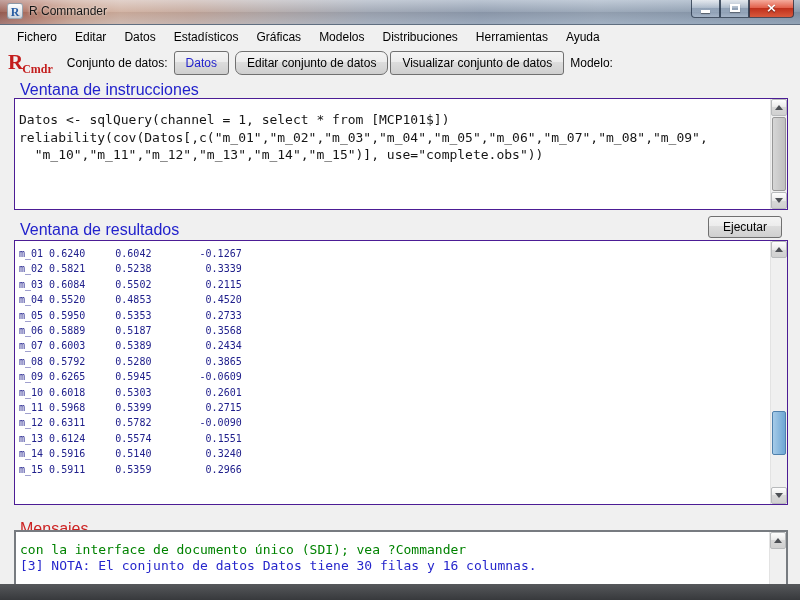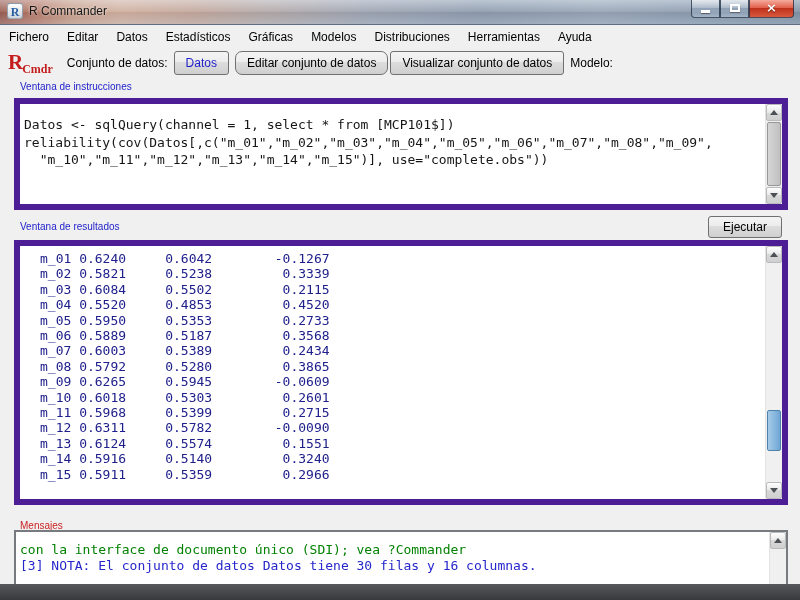--- a/index.html
+++ b/index.html
@@ -22,48 +22,48 @@
   .winbtn { width:29px; height:18px; border:1px solid rgba(35,50,70,.8); border-top:none;
     background:linear-gradient(rgba(255,255,255,.6), rgba(205,218,232,.3) 45%, rgba(125,148,175,.35) 50%, rgba(190,205,224,.5)); }
   .winbtn.min { border-radius:0 0 0 4px; }
   .winbtn.close { width:45px; border-radius:0 0 4px 0;
     background:linear-gradient(#f5ab9c,#e2614c 45%,#c0311c 50%,#d8593c); }
   .glyph-min { width:9px; height:3px; background:#fff; margin:10px auto 0; box-shadow:0 1px 1px rgba(0,0,0,.45); }
   .glyph-max { width:10px; height:8px; border:2px solid #fff; margin:4px auto 0; box-shadow:0 1px 1px rgba(0,0,0,.35); }
   .glyph-close { display:block; text-align:center; font:bold 13px/16px "DejaVu Sans",sans-serif; color:#fff; text-shadow:0 1px 1px rgba(0,0,0,.5); }
 
   
-  .menubar { position:absolute; top:26px; left:0; width:800px; height:22px; display:flex; align-items:center; background:#f0f0f0; }
+  .menubar { position:absolute; top:26px; left:0; width:800px; height:22px; display:flex; align-items:center; padding-left:8px; background:#f0f0f0; }
   .menu-item { padding:3px 9px; font-size:12px; color:#000; white-space:nowrap; }
 
   
   .toolbar { position:absolute; top:48px; left:0; width:800px; height:30px; display:flex; align-items:center; padding-left:8px; }
   .rcmdr-logo { color:#c41e1e; font-family:"Liberation Serif",serif; font-weight:bold; margin-right:8px; white-space:nowrap; }
   .r-big { font-size:21px; }
   .r-sub { font-size:12px; vertical-align:-4px; margin-left:-1px; }
   .tb-label { font-size:12px; color:#000; margin:0 6px; white-space:nowrap; }
   .btn { font:12px "Liberation Sans",sans-serif; color:#000; height:24px; padding:3px 11px;
     background:linear-gradient(#f4f4f4,#ececec 45%,#dddddd 46%,#cfcfcf); border:1px solid #707070; border-radius:3px; white-space:nowrap; cursor:default; }
   .btn.blue-text { color:#2222cc; }
   .btn.red-text { color:#cc2222; }
 
   
-  .section-label { position:absolute; left:20px; font-size:10px; }
+  .section-label { position:absolute; left:20px; font-size:16px; }
   .lbl-blue { color:#2222cc; }
   .lbl-red  { color:#cc2222;margin-top:8px; }
 
   
-  .textbox { position:absolute; left:14px; width:774px; background:#fff; border:6px solid #4c1d95; display:flex; overflow:hidden; }
+  .textbox { position:absolute; left:14px; width:774px; background:#fff; border:1px solid #4c1d95; display:flex; overflow:hidden; }
   .script-box   { top:98px;  height:112px; }
   .output-box   { top:240px; height:265px; }
   .messages-box { top:530px; height:88px; border-width:2px; border-color:#777b80; }
 
   .mono { font-family:"DejaVu Sans Mono","Liberation Mono",monospace; }
   .script-text { flex:1; padding:12px 4px 0 4px; font-size:13px; line-height:17.5px; color:#161616; white-space:pre; overflow:hidden; }
-  .output-text { flex:1; padding:5px 4px 0 20px; font-size:13px; line-height:15.4px; color:#20208c; white-space:pre; overflow:hidden; }
+  .output-text { flex:1; padding:5px 4px 0 4px; font-size:10px; line-height:15.4px; color:#20208c; white-space:pre; overflow:hidden; }
   .out-row span { display:inline-block; }
   .out-row .c0 { width:5ch; }
   .out-row .c1 { width:11ch; }
   .out-row .c2 { width:6ch; }
   .out-row .c3 { width:15ch; text-align:right; }
   .messages-text { flex:1; padding:10px 4px 0 4px; font-size:13px; line-height:16px; white-space:pre; overflow:hidden; }
   .msg-green { color:#008200; }
   .msg-blue  { color:#2626cc; }
 
   

